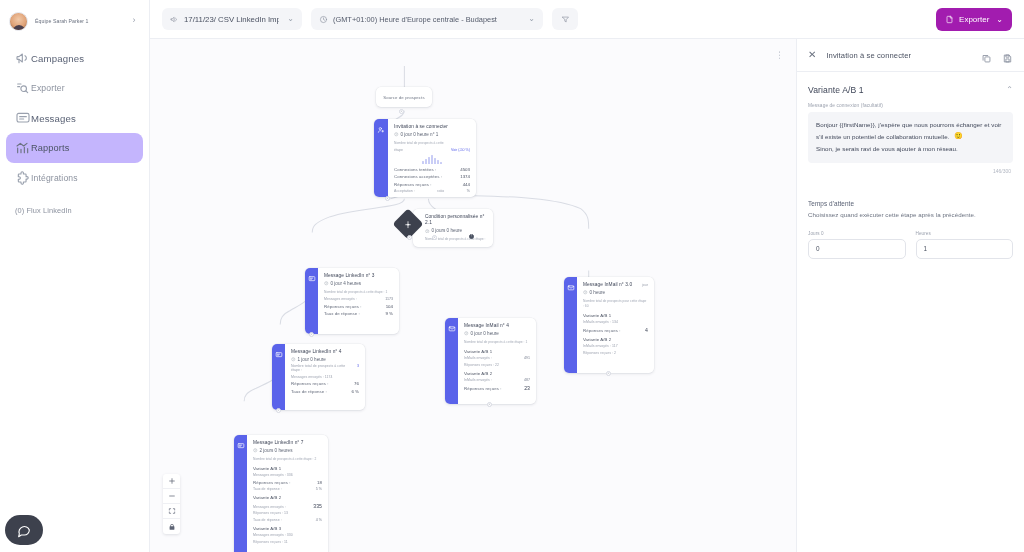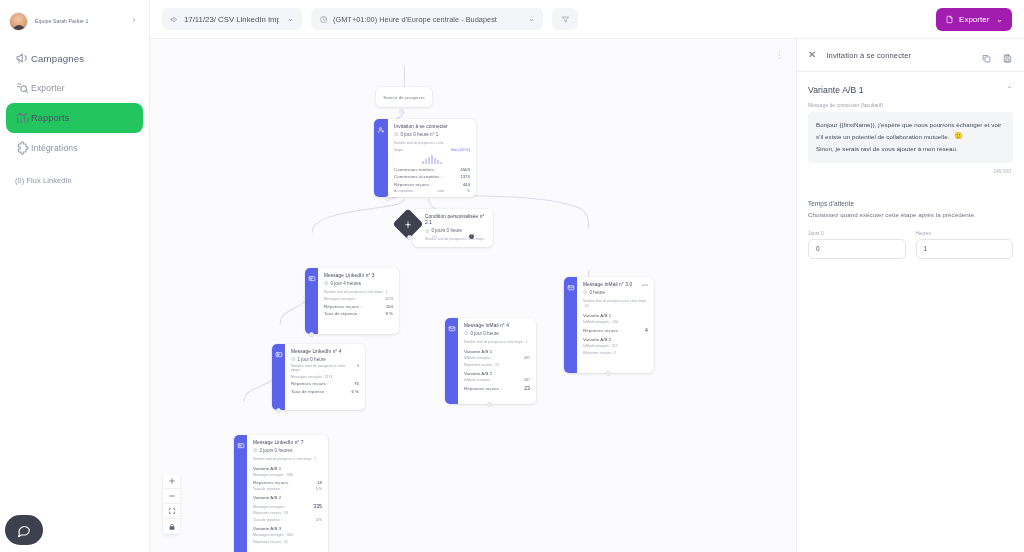--- a/index.html
+++ b/index.html
@@ -37,21 +37,21 @@
   }
   #nav { margin-top: 9px; display: flex; flex-direction: column; }
   .nav-item {
     display: flex; align-items: center; gap: 0;
     height: 30px; margin: 0 6px; padding: 0 9px;
     border-radius: 8px; cursor: pointer;
   }
   .nav-item .ic { width: 16px; height: 16px; flex-shrink: 0; color: #9aa1ae; display: block; }
   .nav-item .lbl { font-size: 8.6px; color: #8b919e; letter-spacing: .15px; white-space: nowrap; }
   .nav-item.big .lbl { font-size: 9.6px; color: #5a6275; }
-  .nav-item.active { background: #22c55e; text-align: center; }
+  .nav-item.active { background: #c4b5fd; text-align: center; }
   .nav-item.active .lbl { color: #4b5364; font-size: 9.2px; }
   .nav-item.active .ic { color: #6b7280; }
   #flux {
     font-size: 7.4px; color: #8b919e; padding: 13px 0 0 15px; letter-spacing: .1px;
   }
   #chat-bubble {
     position: absolute; left: 5px; bottom: 7px; width: 38px; height: 30px;
     border-radius: 16px; background: #3d414d; display: flex;
     align-items: center; justify-content: center; cursor: pointer;
   }
@@ -252,20 +252,29 @@
       </div>
       <div class="nav-item">
         <span class="ic">
           <svg viewBox="0 0 24 24" fill="none" stroke="currentColor" stroke-width="1.7" stroke-linecap="round">
             <path d="M4 6h5M4 10h3"></path>
               <circle cx="13" cy="13" r="4.2"></circle>
               <path d="M16.2 16.2L19 19"></path>
           </svg>
         </span>
         <span class="lbl">Exporter</span>
+      </div>
+      <div class="nav-item big">
+        <span class="ic">
+          <svg viewBox="0 0 24 24" fill="none" stroke="currentColor" stroke-width="1.7" stroke-linecap="round" stroke-linejoin="round">
+            <rect x="3" y="5" width="18" height="13" rx="2.5"></rect>
+              <path d="M7 10h10M7 13.5h6"></path>
+          </svg>
+        </span>
+        <span class="lbl">Messages</span>
       </div>
       <div class="nav-item big active">
         <span class="ic">
           <svg viewBox="0 0 24 24" fill="none" stroke="currentColor" stroke-width="1.7" stroke-linecap="round" stroke-linejoin="round">
             <path d="M3 9l5-4 5 4 5-4"></path>
               <path d="M4 12v7M9 14v5M14 11v8M19 13v6"></path>
           </svg>
         </span>
         <span class="lbl">Rapports</span>
       </div>

